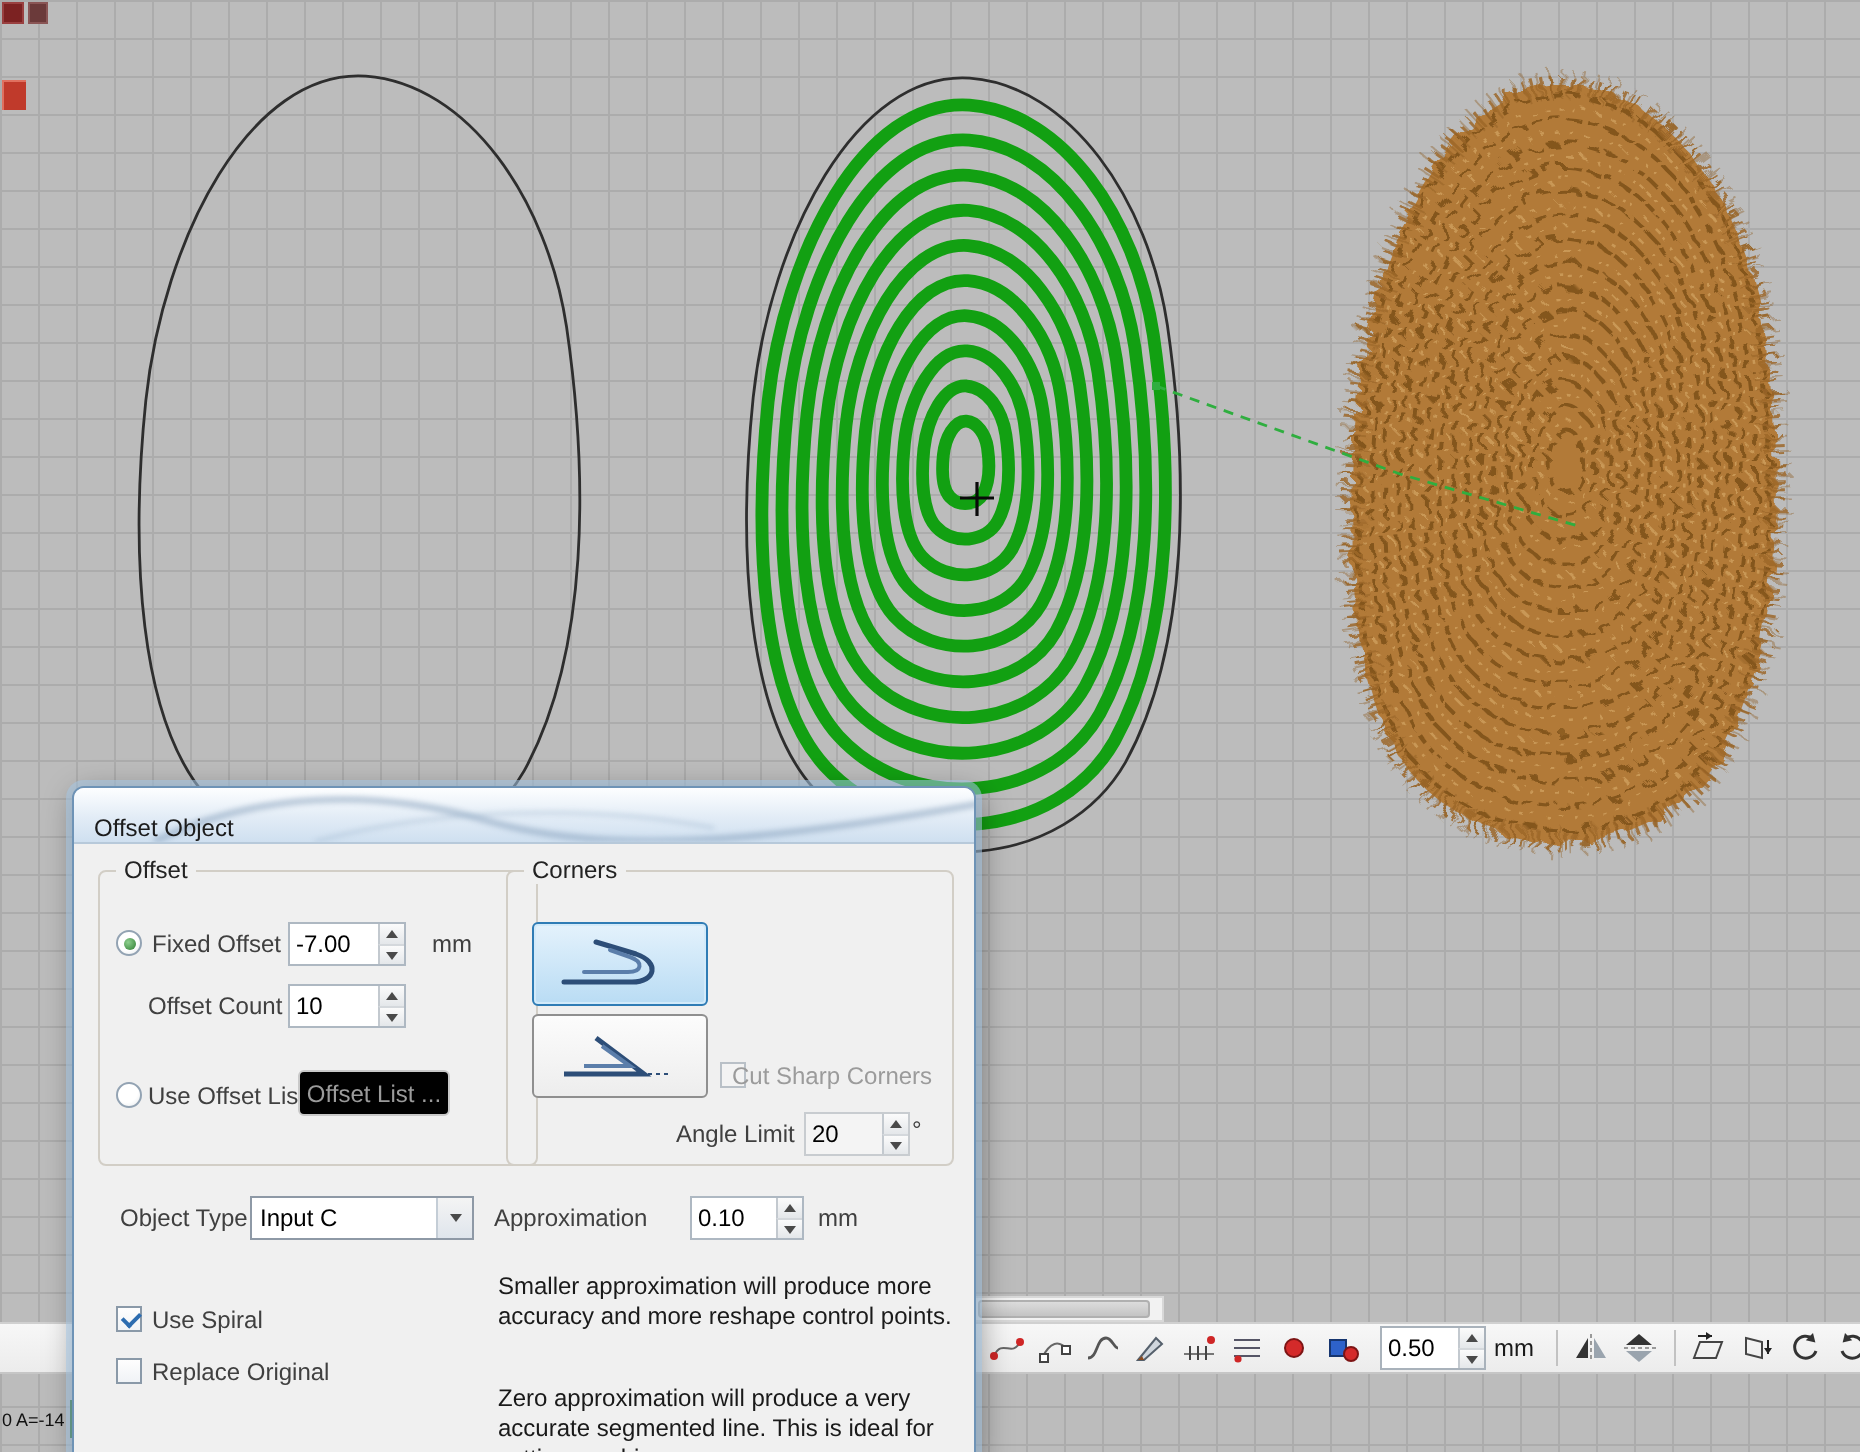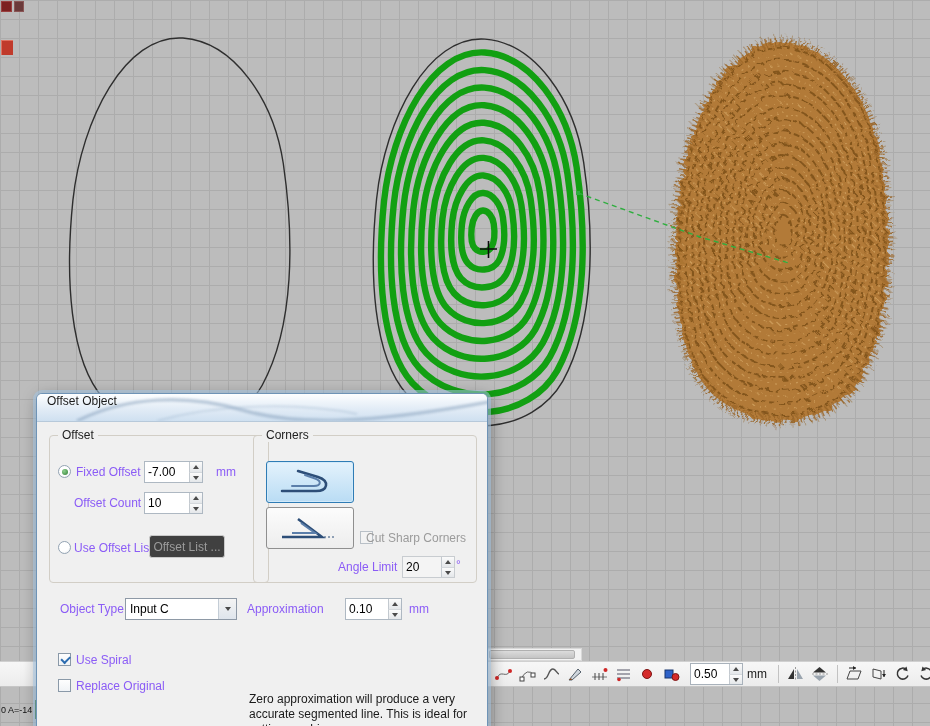--- a/index.html
+++ b/index.html
@@ -47,52 +47,52 @@
   .readout{font-size:9px;color:#111;white-space:nowrap;}
   .palette-slot{width:17px;height:19px;background:linear-gradient(#3db83d,#1e8e1e);
     border:1px solid #0d5e0d;color:#fff;font-size:12px;font-weight:bold;
     display:flex;align-items:center;justify-content:center;box-sizing:border-box;}
 
   
   .dialog{position:absolute;left:36px;top:393px;width:452px;height:338px;box-sizing:border-box;
     background:#f0f0f0;border:1px solid #6e93b6;border-radius:6px 6px 0 0;
     box-shadow:0 0 0 3px rgba(165,198,228,.55),2px 4px 16px rgba(0,0,0,.4);z-index:10;}
   .titlebar{height:27px;background:linear-gradient(#fdfeff,#e2ecf6 55%,#cfe0f0);
-    border-bottom:1px solid #b7c9da;border-radius:5px 5px 0 0;display:flex;align-items:flex-start;
+    border-bottom:1px solid #b7c9da;border-radius:5px 5px 0 0;display:flex;align-items:flex-end;
     padding-left:10px;position:relative;overflow:hidden;}
   .titlebar .title{font-size:12px;color:#1b1b1b;position:relative;z-index:2;}
   .glass{position:absolute;left:0;top:0;filter:blur(1.3px);z-index:1;}
 
   .group{position:absolute;border:1px solid #d2cec6;border-radius:4px;box-sizing:border-box;}
   .group-label{position:absolute;top:-8px;left:8px;background:#f0f0f0;padding:0 4px;font-size:12px;color:#222;white-space:nowrap;}
   .offset-group{left:12px;top:41px;width:220px;height:148px;}
   .corners-group{left:216px;top:41px;width:224px;height:148px;}
 
-  .lbl{position:absolute;font-size:12px;color:#8b5cf6;white-space:nowrap;line-height:14px;}
+  .lbl{position:absolute;font-size:12px;color:#404040;white-space:nowrap;line-height:14px;}
   .dis{color:#9b9b9b !important;}
 
   .radio{position:absolute;width:13px;height:13px;border-radius:50%;border:1px solid #93a3b3;
     background:radial-gradient(circle at 40% 35%,#fff 55%,#e4e8eb);box-sizing:border-box;}
   .radio.checked::after{content:"";position:absolute;left:2.5px;top:2.5px;width:6px;height:6px;border-radius:50%;
     background:radial-gradient(circle at 35% 35%,#8ed08e,#2e7d32);}
 
   .checkbox{position:absolute;width:13px;height:13px;border:1px solid #8a99a8;
     background:linear-gradient(#fefefe,#f0f3f6);box-sizing:border-box;}
   .checkbox.checked::after{content:"";position:absolute;left:1.5px;top:2px;width:7px;height:3.5px;
     border-left:2px solid #2c6cb0;border-bottom:2px solid #2c6cb0;transform:rotate(-45deg);}
   .checkbox.dis{border-color:#b9c0c7;background:#f3f3f3;}
 
   .spin{position:absolute;display:flex;height:20px;border:1px solid #aeb8c2;background:#fff;box-sizing:content-box;}
   .spin input{border:0;outline:0;font:12px "Liberation Sans",sans-serif;padding:0 3px;background:transparent;width:38px;}
   .spin.disabled{background:#f4f4f4;border-color:#c8ccd0;}
   .spin.disabled input{color:#000000;}
 
   .btn{position:absolute;border:1px solid #b5b5b5;background:linear-gradient(#f8f8f8,#e4e4e4);
     border-radius:3px;font-size:12px;display:flex;align-items:center;justify-content:center;box-sizing:border-box;}
-  .btn.disabled{color:#9b9b9b;background:#404040;border-color:#c9c9c9;}
+  .btn.disabled{color:#9b9b9b;background:#000000;border-color:#c9c9c9;}
 
   .corner-btn{position:absolute;width:88px;height:42px;border:1px solid #8f8f8f;border-radius:3px;
     background:linear-gradient(#fcfcfc,#ededed);display:flex;align-items:center;justify-content:center;box-sizing:border-box;}
   .corner-btn.selected{border-color:#2f7cb5;background:linear-gradient(#e4f2fc,#b9dcf4);
     box-shadow:inset 0 0 0 1px #d2eafa;}
 
   .combo{position:absolute;left:88px;top:204px;width:112px;height:22px;border:1px solid #8e99a6;
     background:#fff;display:flex;align-items:center;font-size:12px;box-sizing:border-box;}
   .combo-text{flex:1;padding-left:4px;white-space:nowrap;overflow:hidden;}
   .combo-arrow{width:17px;height:100%;border-left:1px solid #c4cdd6;
@@ -396,14 +396,15 @@
     </span>
   </span>
   <span class="lbl" style="left:372px;top:208px;">mm</span>
 
   <span class="checkbox checked" style="left:21px;top:259px;"></span>
   <span class="lbl" style="left:39px;top:259px;">Use Spiral</span>
 
   <span class="checkbox" style="left:21px;top:285px;"></span>
   <span class="lbl" style="left:39px;top:285px;">Replace Original</span>
 
+  <div class="note" style="top:242px;">Smaller approximation will produce more accuracy and more reshape control points.</div>
   <div class="note" style="top:298px;">Zero approximation will produce a very accurate segmented line. This is ideal for cutting machines.</div>
 </div>
 
 </body></html>

